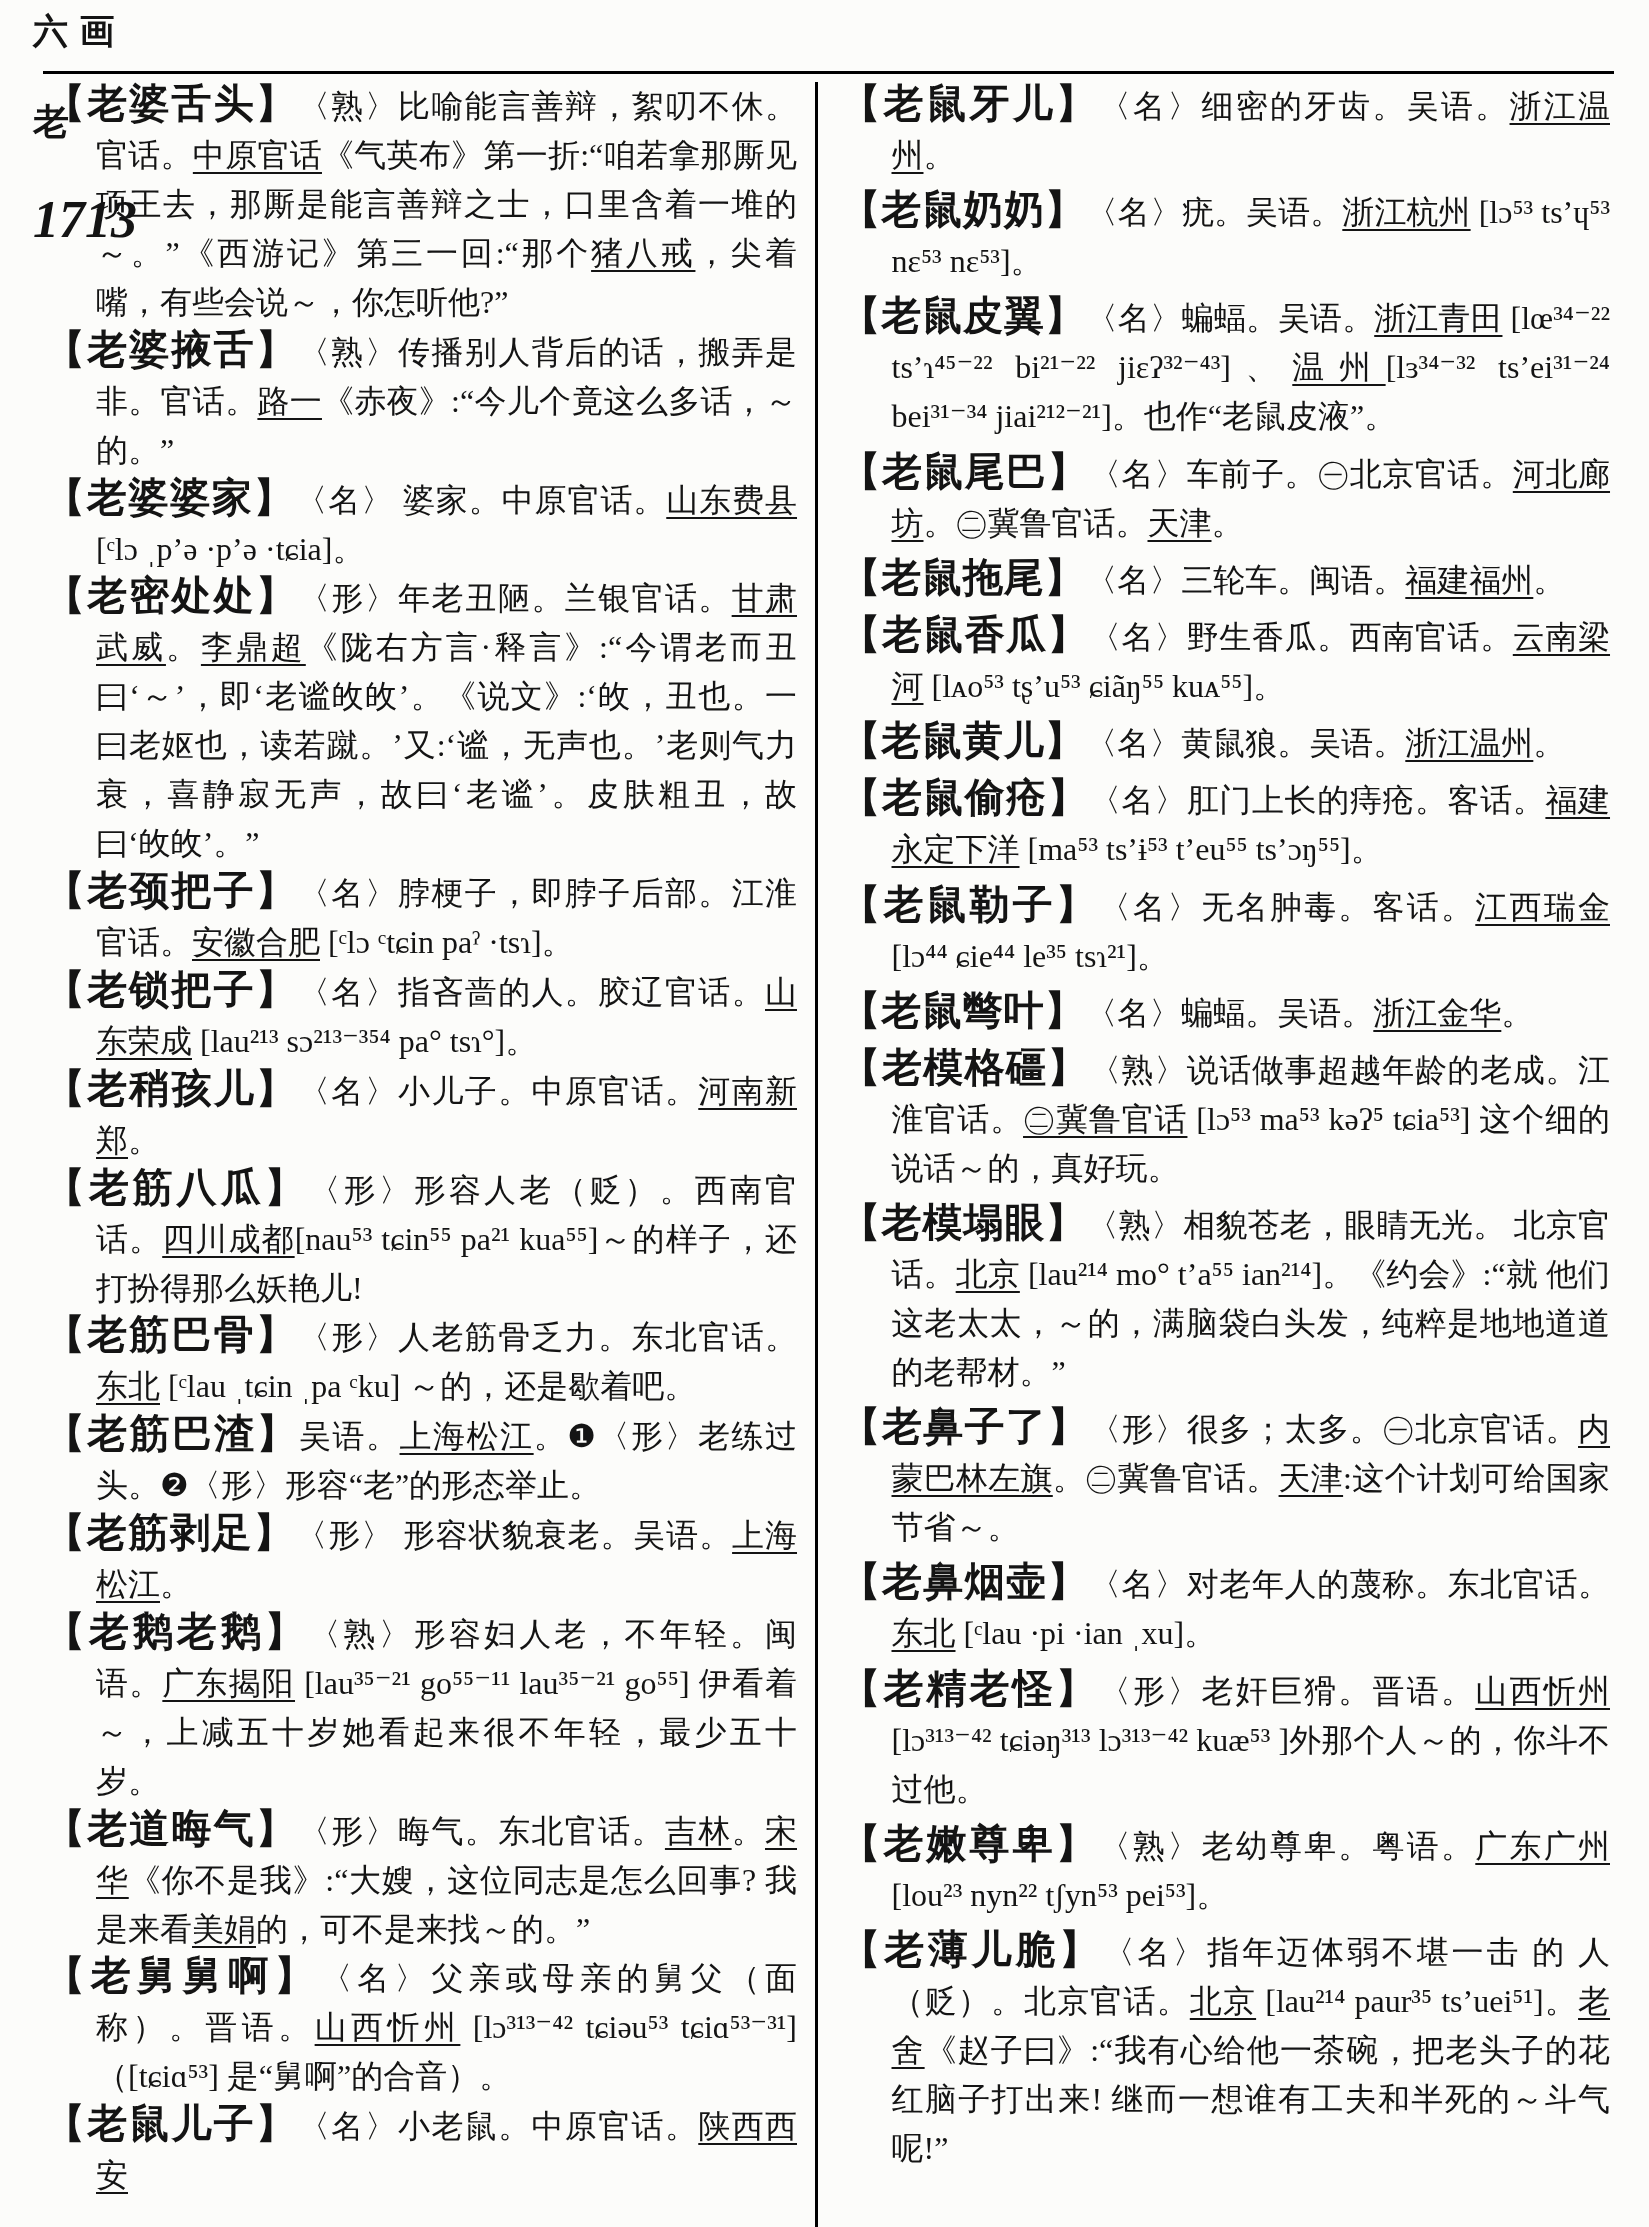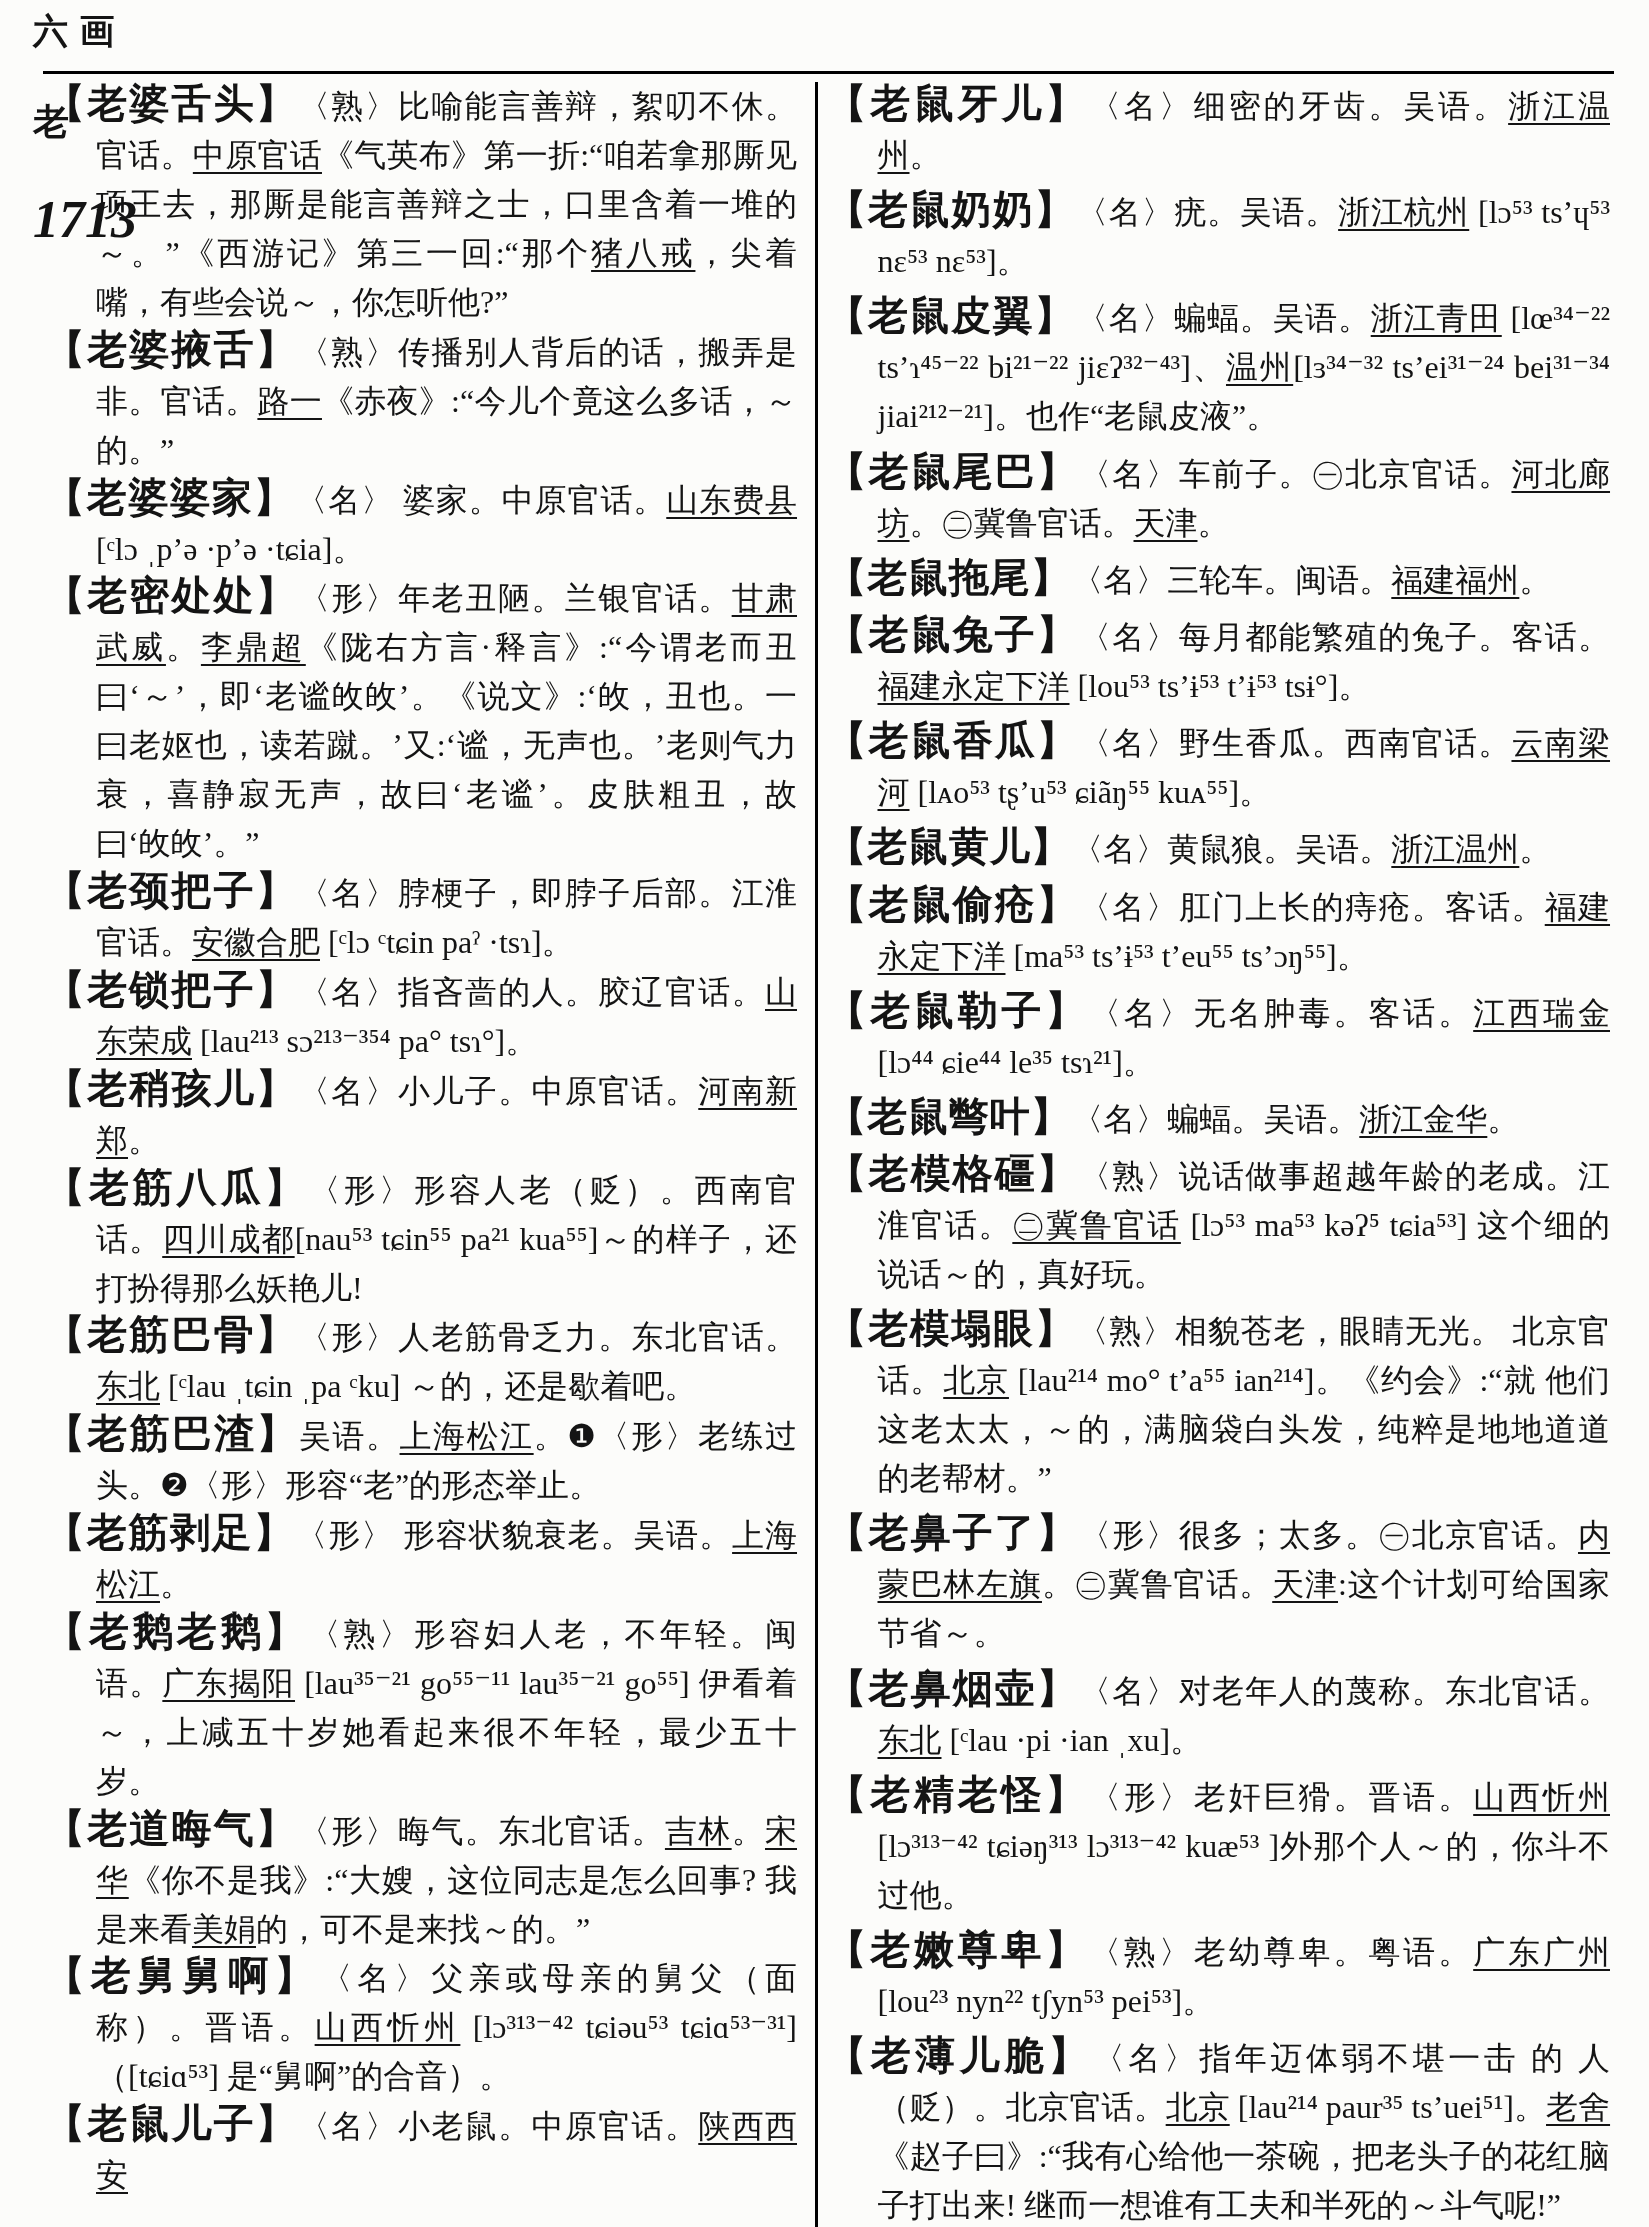--- a/index.html
+++ b/index.html
@@ -13,21 +13,21 @@
     display:flex;justify-content:flex-end;align-items:baseline;gap:43px;flex-direction:column;
   }
   .hdr-zh{font-size:35px;font-weight:bold;letter-spacing:11.5px;}
   .hdr-radical{font-size:36px;font-weight:bold;}
   .hdr-page{font-size:52px;font-weight:bold;font-style:italic;margin-left:33px;}
   .top-rule{position:absolute;top:71px;left:43px;right:36px;height:3.3px;background:#000;}
   .page-body{position:absolute;top:82px;left:45px;right:40px;bottom:0;display:flex;}
   .col{font-size:32px;line-height:49px;text-align:justify;}
   .col-left{width:752px;}
   .divider{width:2.5px;background:#000;margin-left:18px;}
-  .col-right{flex:1;padding-left:9px;}
+  .col-right{flex:1;padding-left:23px;}
   .entry{padding-left:51px;text-indent:-51px;margin:0;}
   .col-left .entry{margin-bottom:0.8px;}
   .col-right .entry{margin-bottom:8.2px;}
   .hw{font-size:40px;font-weight:bold;line-height:0;letter-spacing:0.8px;}
   .u{text-decoration:underline;text-decoration-thickness:2.1px;text-underline-offset:5.8px;}
 </style>
 </head>
 <body>
 
 <div class="header">
@@ -56,21 +56,20 @@
       <div class="entry"><span class="hw">【老舅舅啊】</span><span>〈名〉父亲或母亲的舅父（面称）。晋语。</span><span class="u">山西忻州</span><span> [lɔ³¹³⁻⁴² tɕiəu⁵³ tɕiɑ⁵³⁻³¹] （[tɕiɑ⁵³] 是“舅啊”的合音）。</span></div>
       <div class="entry"><span class="hw">【老鼠儿子】</span><span>〈名〉小老鼠。中原官话。</span><span class="u">陕西西安</span></div>
     </div>
   <div class="divider"></div>
   <div class="col col-right" id="col-right">
       <div class="entry"><span class="hw">【老鼠牙儿】</span><span>〈名〉细密的牙齿。吴语。</span><span class="u">浙江温州</span><span>。</span></div>
       <div class="entry"><span class="hw">【老鼠奶奶】</span><span>〈名〉疣。吴语。</span><span class="u">浙江杭州</span><span> [lɔ⁵³ ts’ɥ⁵³ nɛ⁵³ nɛ⁵³]。</span></div>
       <div class="entry"><span class="hw">【老鼠皮翼】</span><span>〈名〉蝙蝠。吴语。</span><span class="u">浙江青田</span><span> [lœ³⁴⁻²² ts’ɿ⁴⁵⁻²² bi²¹⁻²² jiɛʔ³²⁻⁴³]、</span><span class="u">温州</span><span>[lɜ³⁴⁻³² ts’ei³¹⁻²⁴ bei³¹⁻³⁴ jiai²¹²⁻²¹]。也作“老鼠皮液”。</span></div>
       <div class="entry"><span class="hw">【老鼠尾巴】</span><span>〈名〉车前子。㊀北京官话。</span><span class="u">河北廊坊</span><span>。㊁冀鲁官话。</span><span class="u">天津</span><span>。</span></div>
       <div class="entry"><span class="hw">【老鼠拖尾】</span><span>〈名〉三轮车。闽语。</span><span class="u">福建福州</span><span>。</span></div>
-      <div class="entry"><span class="hw">【老鼠兔子】</span><span>〈名〉每月都能繁殖的兔子。客话。</span><span class="u">福建永定下洋</span><span> [lou⁵³ ts’ɨ⁵³ t’ɨ⁵³ tsɨ°]。</span></div>
       <div class="entry"><span class="hw">【老鼠香瓜】</span><span>〈名〉野生香瓜。西南官话。</span><span class="u">云南梁河</span><span> [lᴀo⁵³ tʂ’u⁵³ ɕiãŋ⁵⁵ kuᴀ⁵⁵]。</span></div>
       <div class="entry"><span class="hw">【老鼠黄儿】</span><span>〈名〉黄鼠狼。吴语。</span><span class="u">浙江温州</span><span>。</span></div>
       <div class="entry"><span class="hw">【老鼠偷疮】</span><span>〈名〉肛门上长的痔疮。客话。</span><span class="u">福建永定下洋</span><span> [ma⁵³ ts’ɨ⁵³ t’eu⁵⁵ ts’ɔŋ⁵⁵]。</span></div>
       <div class="entry"><span class="hw">【老鼠勒子】</span><span>〈名〉无名肿毒。客话。</span><span class="u">江西瑞金</span><span> [lɔ⁴⁴ ɕie⁴⁴ le³⁵ tsɿ²¹]。</span></div>
       <div class="entry"><span class="hw">【老鼠彆叶】</span><span>〈名〉蝙蝠。吴语。</span><span class="u">浙江金华</span><span>。</span></div>
       <div class="entry"><span class="hw">【老模格礓】</span><span>〈熟〉说话做事超越年龄的老成。江淮官话。</span><span class="u">㊁冀鲁官话</span><span> [lɔ⁵³ ma⁵³ kəʔ⁵ tɕia⁵³] 这个细的说话～的，真好玩。</span></div>
       <div class="entry"><span class="hw">【老模塌眼】</span><span>〈熟〉相貌苍老，眼睛无光。 北京官话。</span><span class="u">北京</span><span> [lau²¹⁴ mo° t’a⁵⁵ ian²¹⁴]。《约会》:“就 他们这老太太，～的，满脑袋白头发，纯粹是地地道道的老帮材。”</span></div>
       <div class="entry"><span class="hw">【老鼻子了】</span><span>〈形〉很多；太多。㊀北京官话。</span><span class="u">内蒙巴林左旗</span><span>。㊁冀鲁官话。</span><span class="u">天津</span><span>:这个计划可给国家节省～。</span></div>
       <div class="entry"><span class="hw">【老鼻烟壶】</span><span>〈名〉对老年人的蔑称。东北官话。</span><span class="u">东北</span><span> [ᶜlau ·pi ·ian ˌxu]。</span></div>
       <div class="entry"><span class="hw">【老精老怪】</span><span>〈形〉老奸巨猾。晋语。</span><span class="u">山西忻州</span><span>[lɔ³¹³⁻⁴² tɕiəŋ³¹³ lɔ³¹³⁻⁴² kuæ⁵³ ]外那个人～的，你斗不过他。</span></div>

